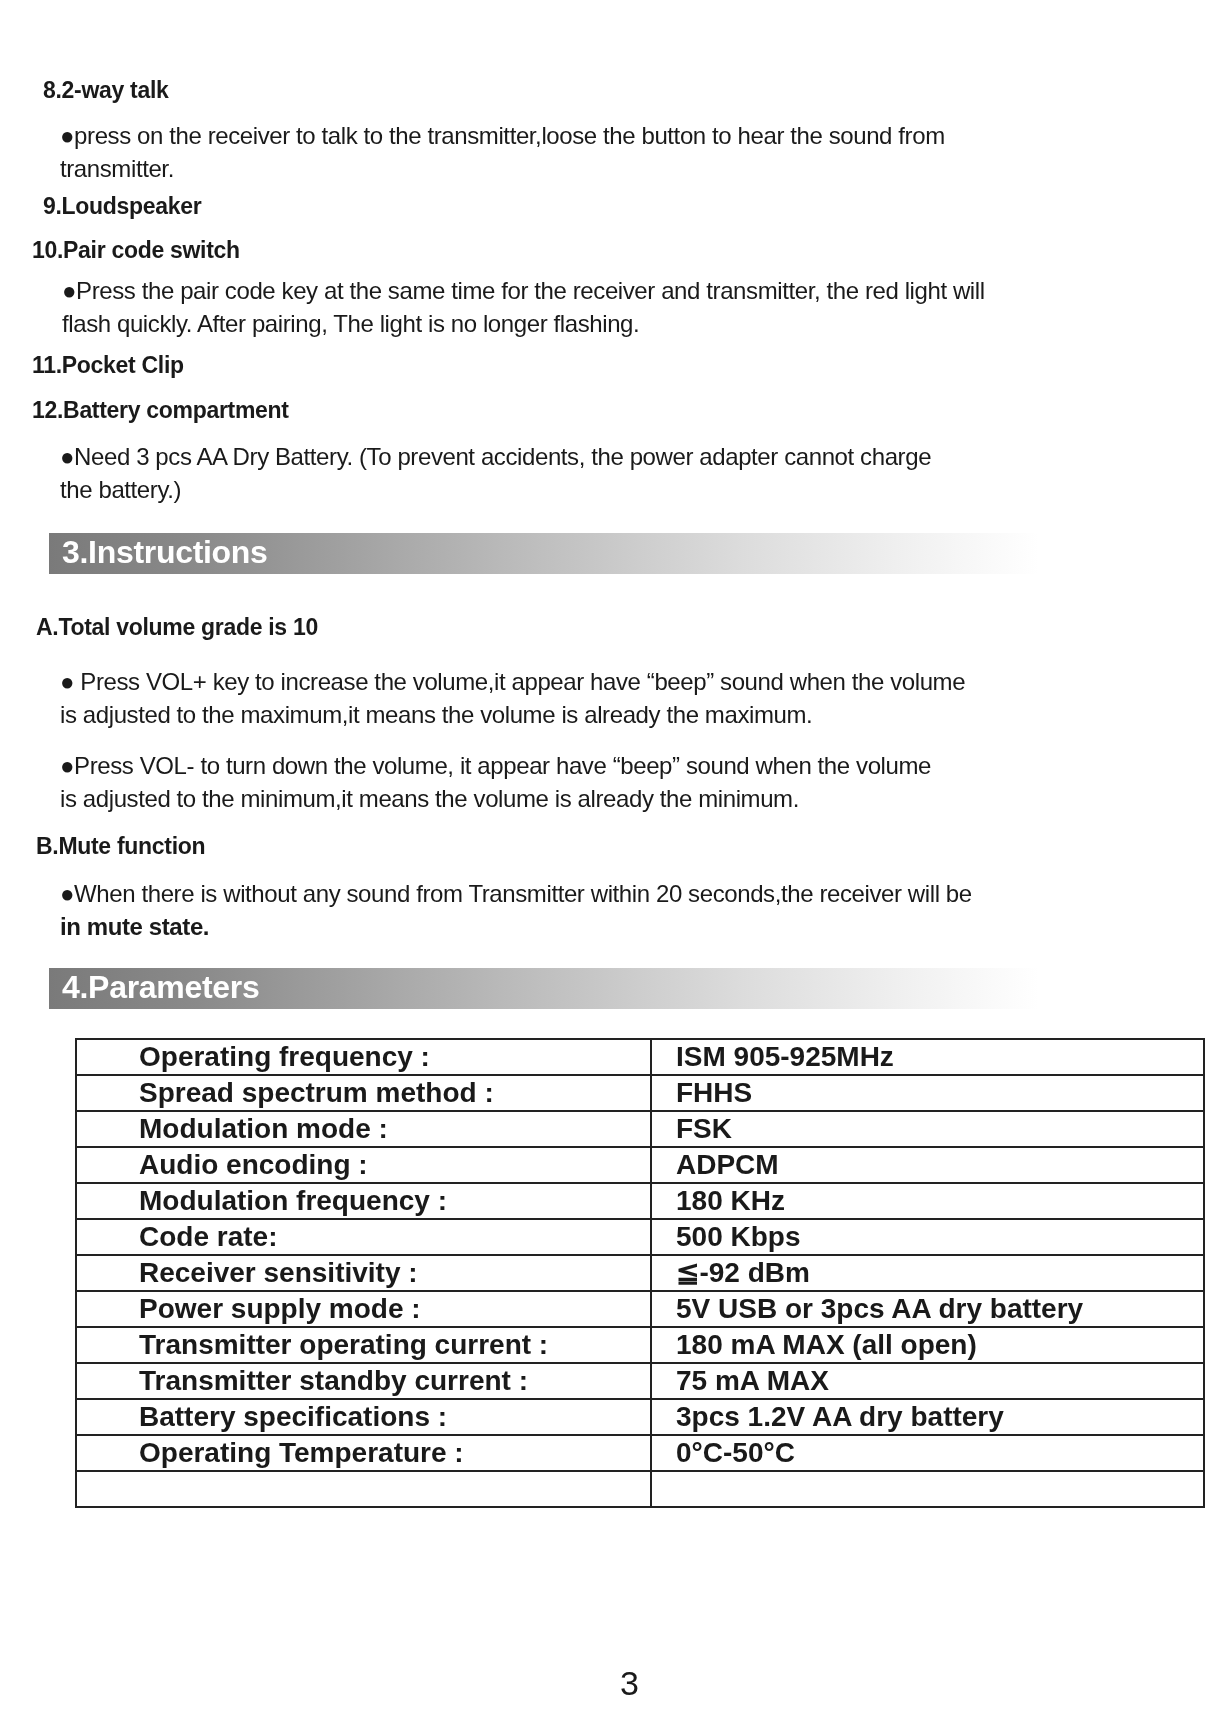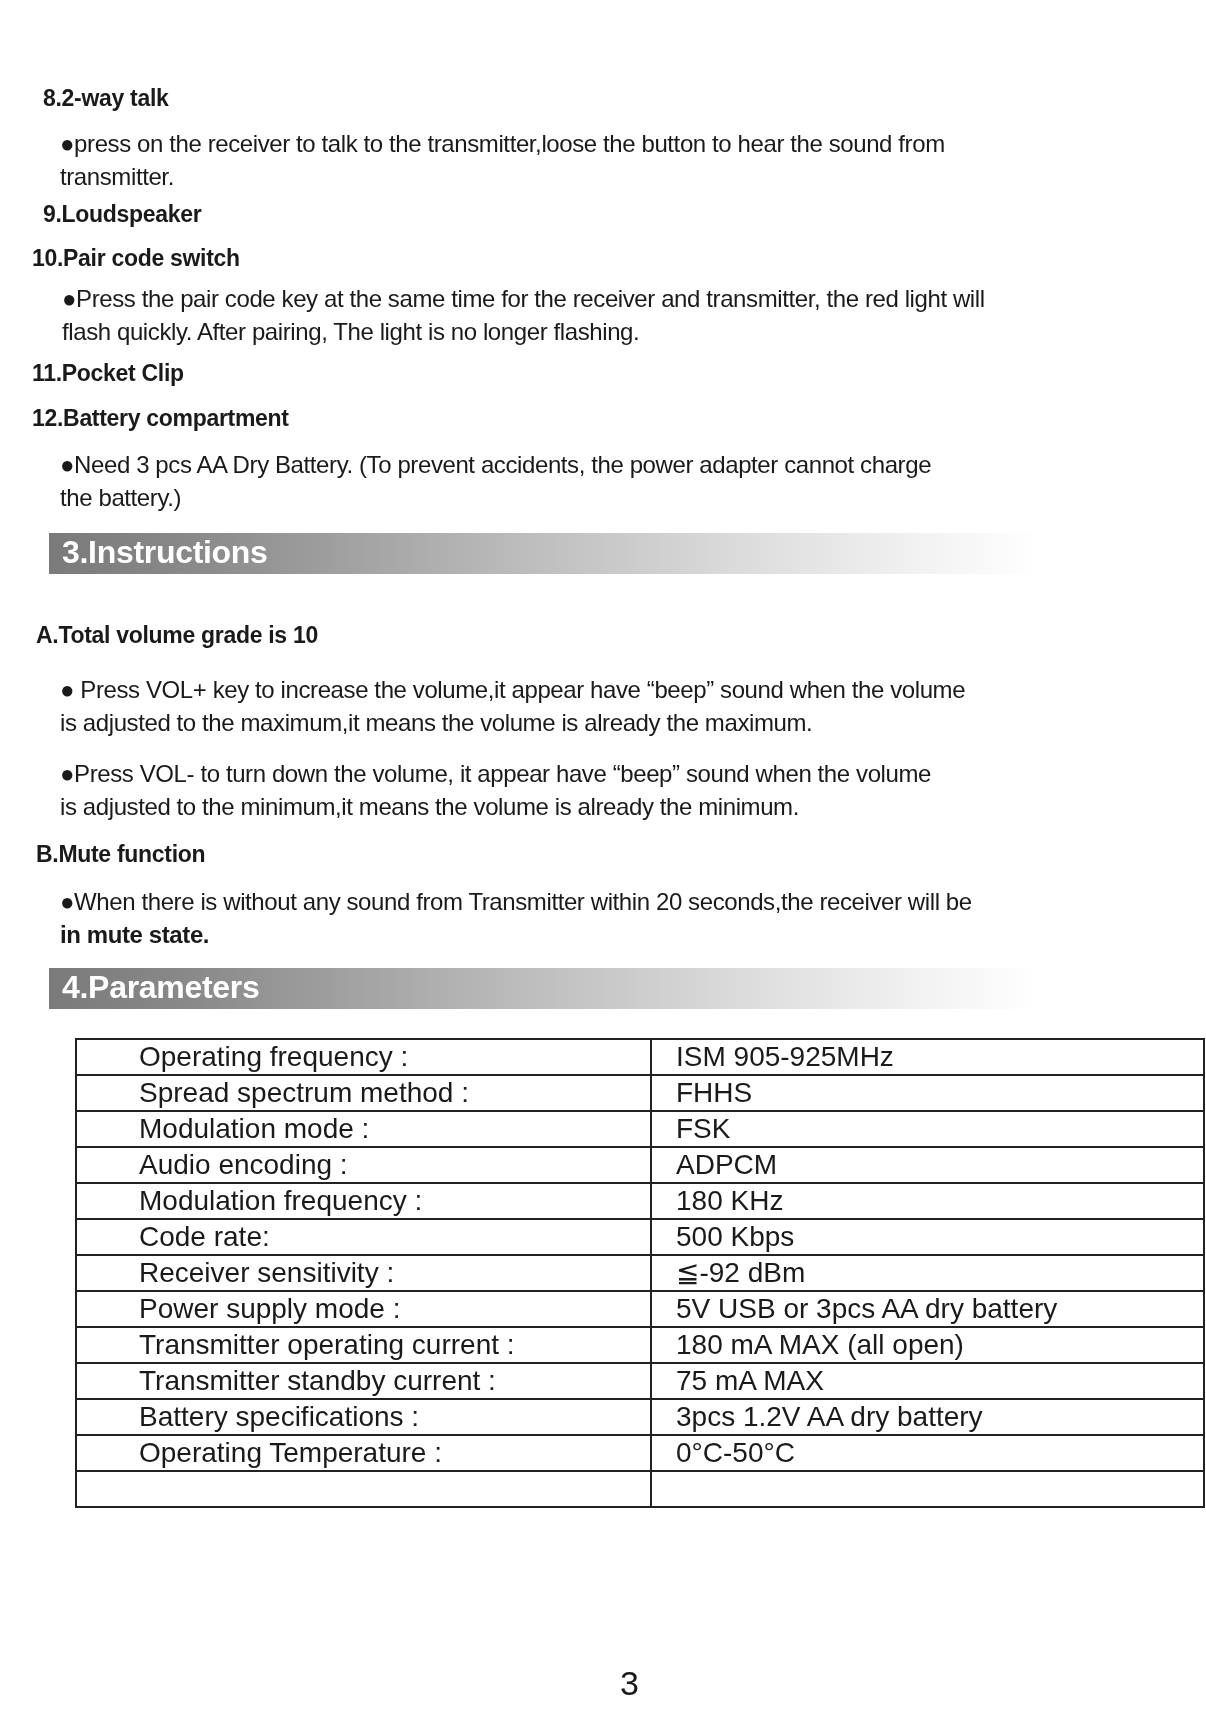--- a/index.html
+++ b/index.html
@@ -1,35 +1,35 @@
 <!DOCTYPE html>
 <html><head>
 <meta charset="utf-8">
 <style>
   html, body { margin: 0; padding: 0; background: #ffffff; }
   body {
     width: 1206px; height: 1713px; position: relative; overflow: hidden;
     font-family: "DejaVu Sans Condensed", "Liberation Sans Narrow", "Liberation Sans", sans-serif;
     color: #1a1a1a;
   }
-  .abs { position: absolute; white-space: nowrap; margin-top: 8px; }
+  .abs { position: absolute; white-space: nowrap; }
   .h-item { font-family: "Liberation Sans", sans-serif; font-weight: bold; font-size: 23px; letter-spacing: -0.3px; }
   .body-text { font-family: "Liberation Sans", sans-serif; font-size: 24px; line-height: 33px; letter-spacing: -0.4px; }
   .banner {
     position: absolute; left: 49px; width: 990px; height: 41px;
     background: linear-gradient(to right, #7a7a7a 0%, #8a8a8a 15%, #b8b8b8 45%, #dcdcdc 70%, #f2f2f2 88%, #ffffff 100%);
   }
   .banner span {
     position: absolute; left: 13px; top: 1px;
     font-family: "Liberation Sans", sans-serif; font-weight: bold; font-size: 32px; color: #ffffff;
     letter-spacing: -0.3px;
   }
   table.params {
     position: absolute; left: 75px; top: 1038px; width: 1130px;
-    border-collapse: collapse; font-family: "Liberation Sans", sans-serif; font-size: 28px; color: #1a1a1a;
+    border-collapse: collapse; font-family: "Liberation Sans", sans-serif; font-size: 28px; color: #1a1a1a; font-weight: bold;
   }
   table.params td {
     border: 2px solid #222; height: 34px; padding: 0; line-height: 34px; vertical-a: middle;
   }
   table.params td.k { width: 575px; padding-left: 62px; box-sizing: border-box; }
   table.params td.v { padding-left: 24px; }
   .page-num { position: absolute; left: 620px; top: 1664px; font-family: "Liberation Sans", sans-serif; font-size: 34px; color: #1a1a1a; }
 </style>
 </head>
 <body>

